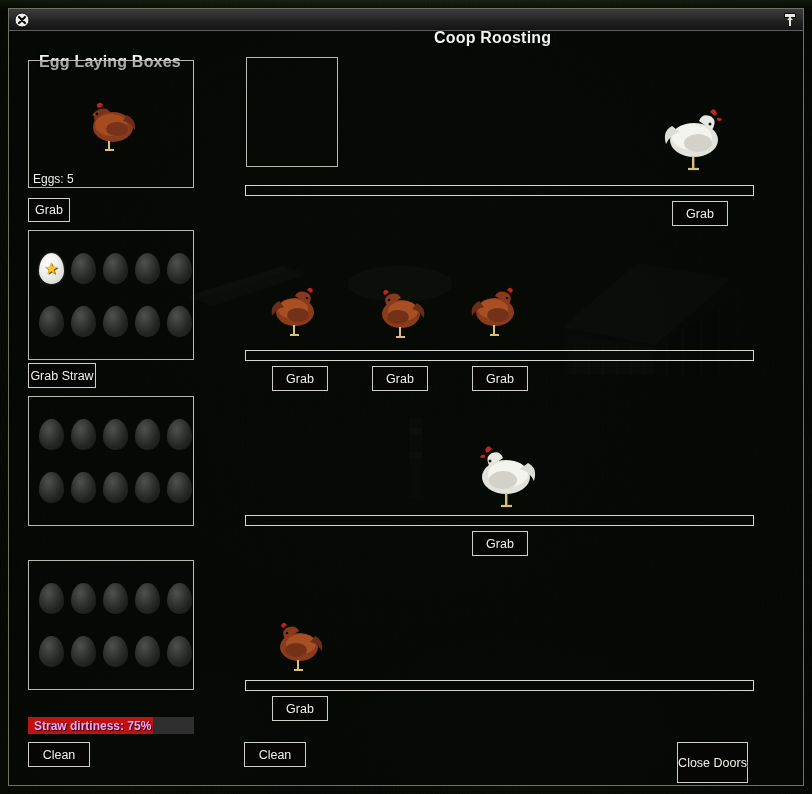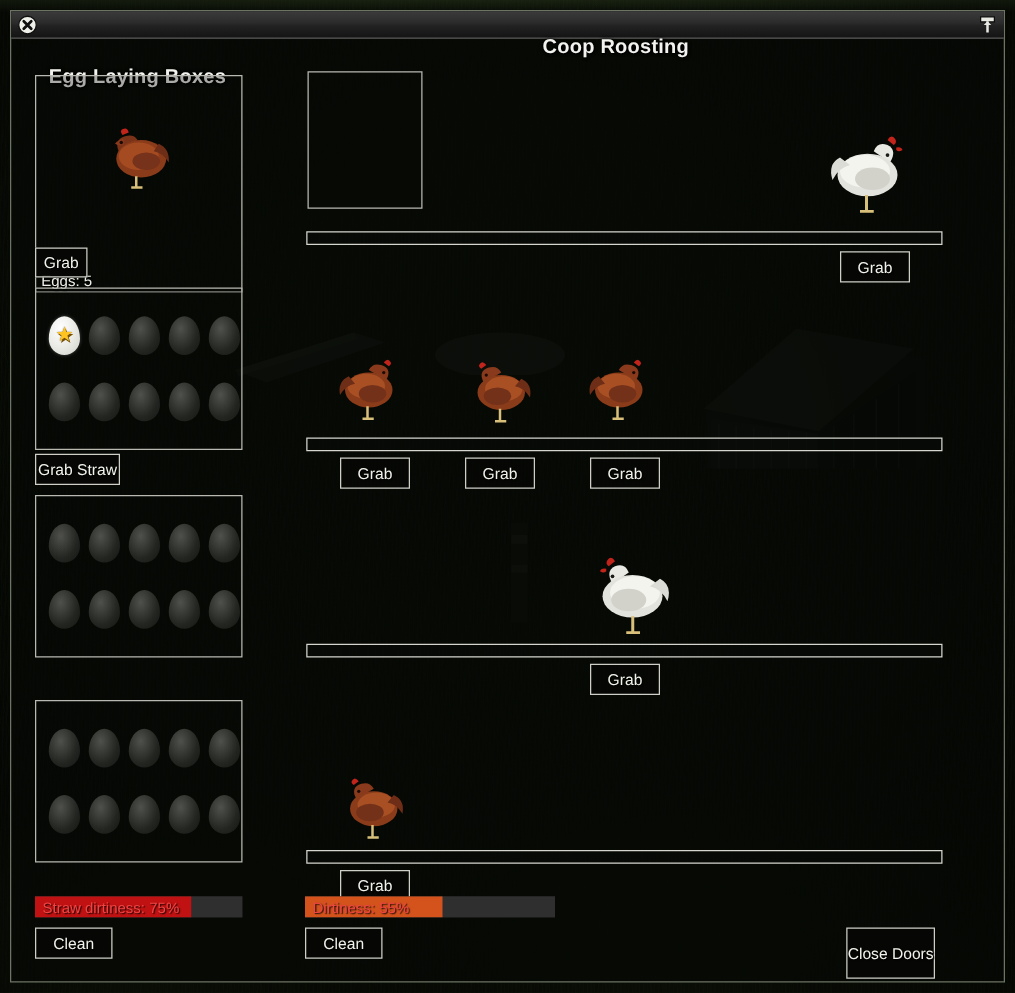--- a/index.html
+++ b/index.html
@@ -165,23 +165,23 @@
     box-sizing:border-box;
     overflow:hidden;
   }
   .statusbar .fill {
     position:absolute; left:0; top:0; bottom:0;
   }
   .statusbar .txt {
     position:absolute;
     left:6px; top:0; bottom:0;
     display:flex; align-items:center;
-    color:#ef4444;
+    color:#f0abfc;
     font-size:12px;
-    font-weight:normal;
+    font-weight:bold;
     text-shadow: 1px 1px 1px rgba(0,0,0,0.85);
     white-space:nowrap;
   }
 
   
   .scenery { position:absolute; pointer-events:none; }
 </style>
 </head>
 <body>
 
@@ -243,21 +243,21 @@
           <rect x="7" y="5" width="2" height="9" fill="#e8e8e2"></rect>
           <path d="M5 8 L8 5 L11 8 Z" fill="#e8e8e2"></path>
         </svg>
       </div>
     </div>
 
     <div class="panel-title" id="left-title">Egg Laying Boxes</div>
 
     <div class="panel-title" id="right-title">Coop Roosting</div>
 
-    <div class="egg-box" style="top:51px; height:174px;padding-left:42px;">
+    <div class="egg-box" style="top:51px; height:128px;padding-left:42px;">
       <div class="chicken" style="left:48px; top:38px;">
         <svg width="62" height="56" viewBox="0 0 62 56">
           <path d="M18 22 q-4 -9 5 -12 q7 -2 10 3" fill="#7a3218"></path>
           <path d="M21 9 q-3 -4 1 -5 q3 -1 4 3" fill="#c0241b"></path>
           <path d="M22 12 q-5 1 -7 4 q3 2 7 1z" fill="#8a3a1c"></path>
           <ellipse cx="36" cy="28" rx="20" ry="15" fill="#8a3b1a"></ellipse>
           <ellipse cx="34" cy="26" rx="16" ry="11" fill="#a44b22"></ellipse>
           <ellipse cx="40" cy="30" rx="11" ry="7" fill="#76321a"></ellipse>
           <path d="M50 16 q9 4 8 15 q-5 -8 -12 -9z" fill="#6e2d16"></path>
           <circle cx="20" cy="15" r="1.4" fill="#1b0b05"></circle>
@@ -426,22 +426,18 @@
         <ellipse cx="29" cy="31" rx="11" ry="7" fill="#74311a"></ellipse>
         <path d="M48 17 q9 4 7 15 q-5 -8 -12 -9z" fill="#6e2d16"></path>
         <circle cx="20" cy="14" r="1.3" fill="#1b0b05"></circle>
         <rect x="30" y="41" width="2" height="10" fill="#d8c07a"></rect>
         <path d="M27 51 h9" stroke="#d8c07a" stroke-width="2" fill="none"></path>
       </svg>
     </div>
     <div class="perch" style="left:236px; top:671px; width:509px;"></div>
     <div class="btn" style="left:263px; top:687px; width:56px; height:25px;">Grab</div>
 
-    <div class="statusbar" style="left: 235px; top: 708px; width: 200px; background: rgb(47, 47, 47);">
-      <div class="fill" id="dirt-fill" style="width: 55%; background: rgb(212, 83, 28);"></div>
-      <div class="txt">Dirtiness: 55%</div>
-    </div>
     <div class="btn" style="left:235px; top:733px; width:62px; height:25px;">Clean</div>
 
     <div class="btn" style="left:668px; top:733px; width:71px; height:41px;">Close Doors</div>
 
   </div>
 </div>
 
 </body></html>

